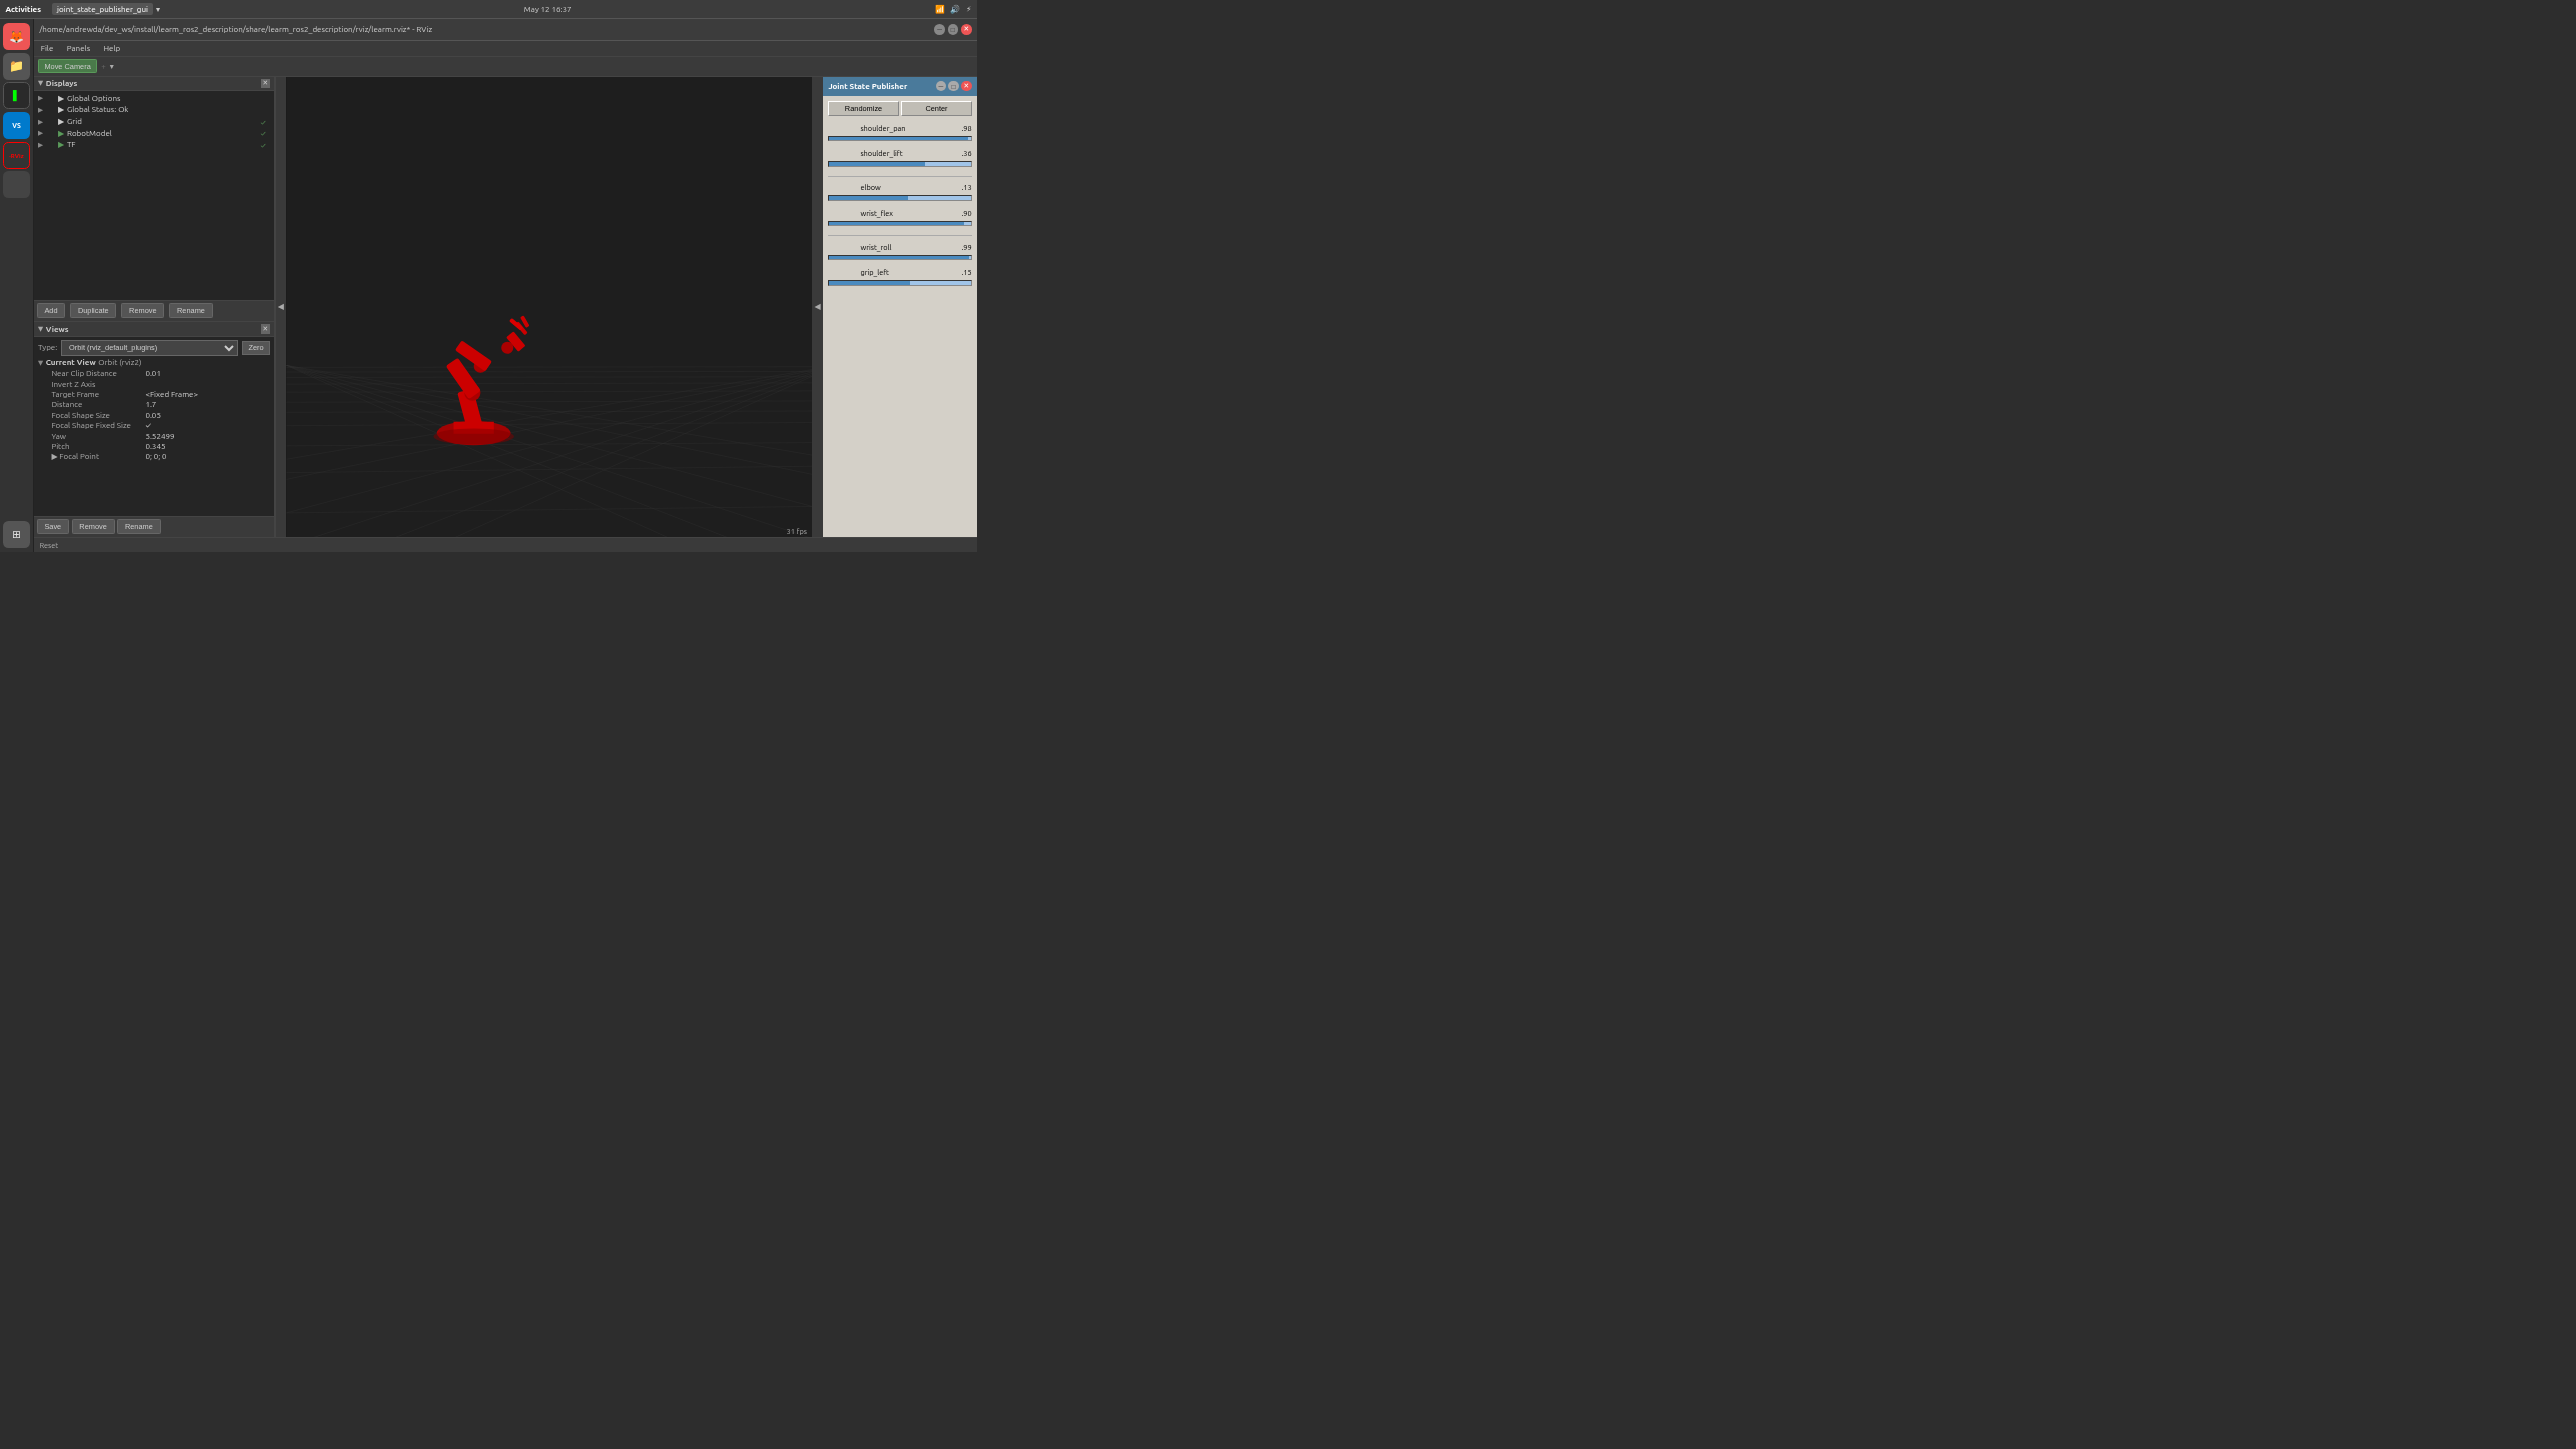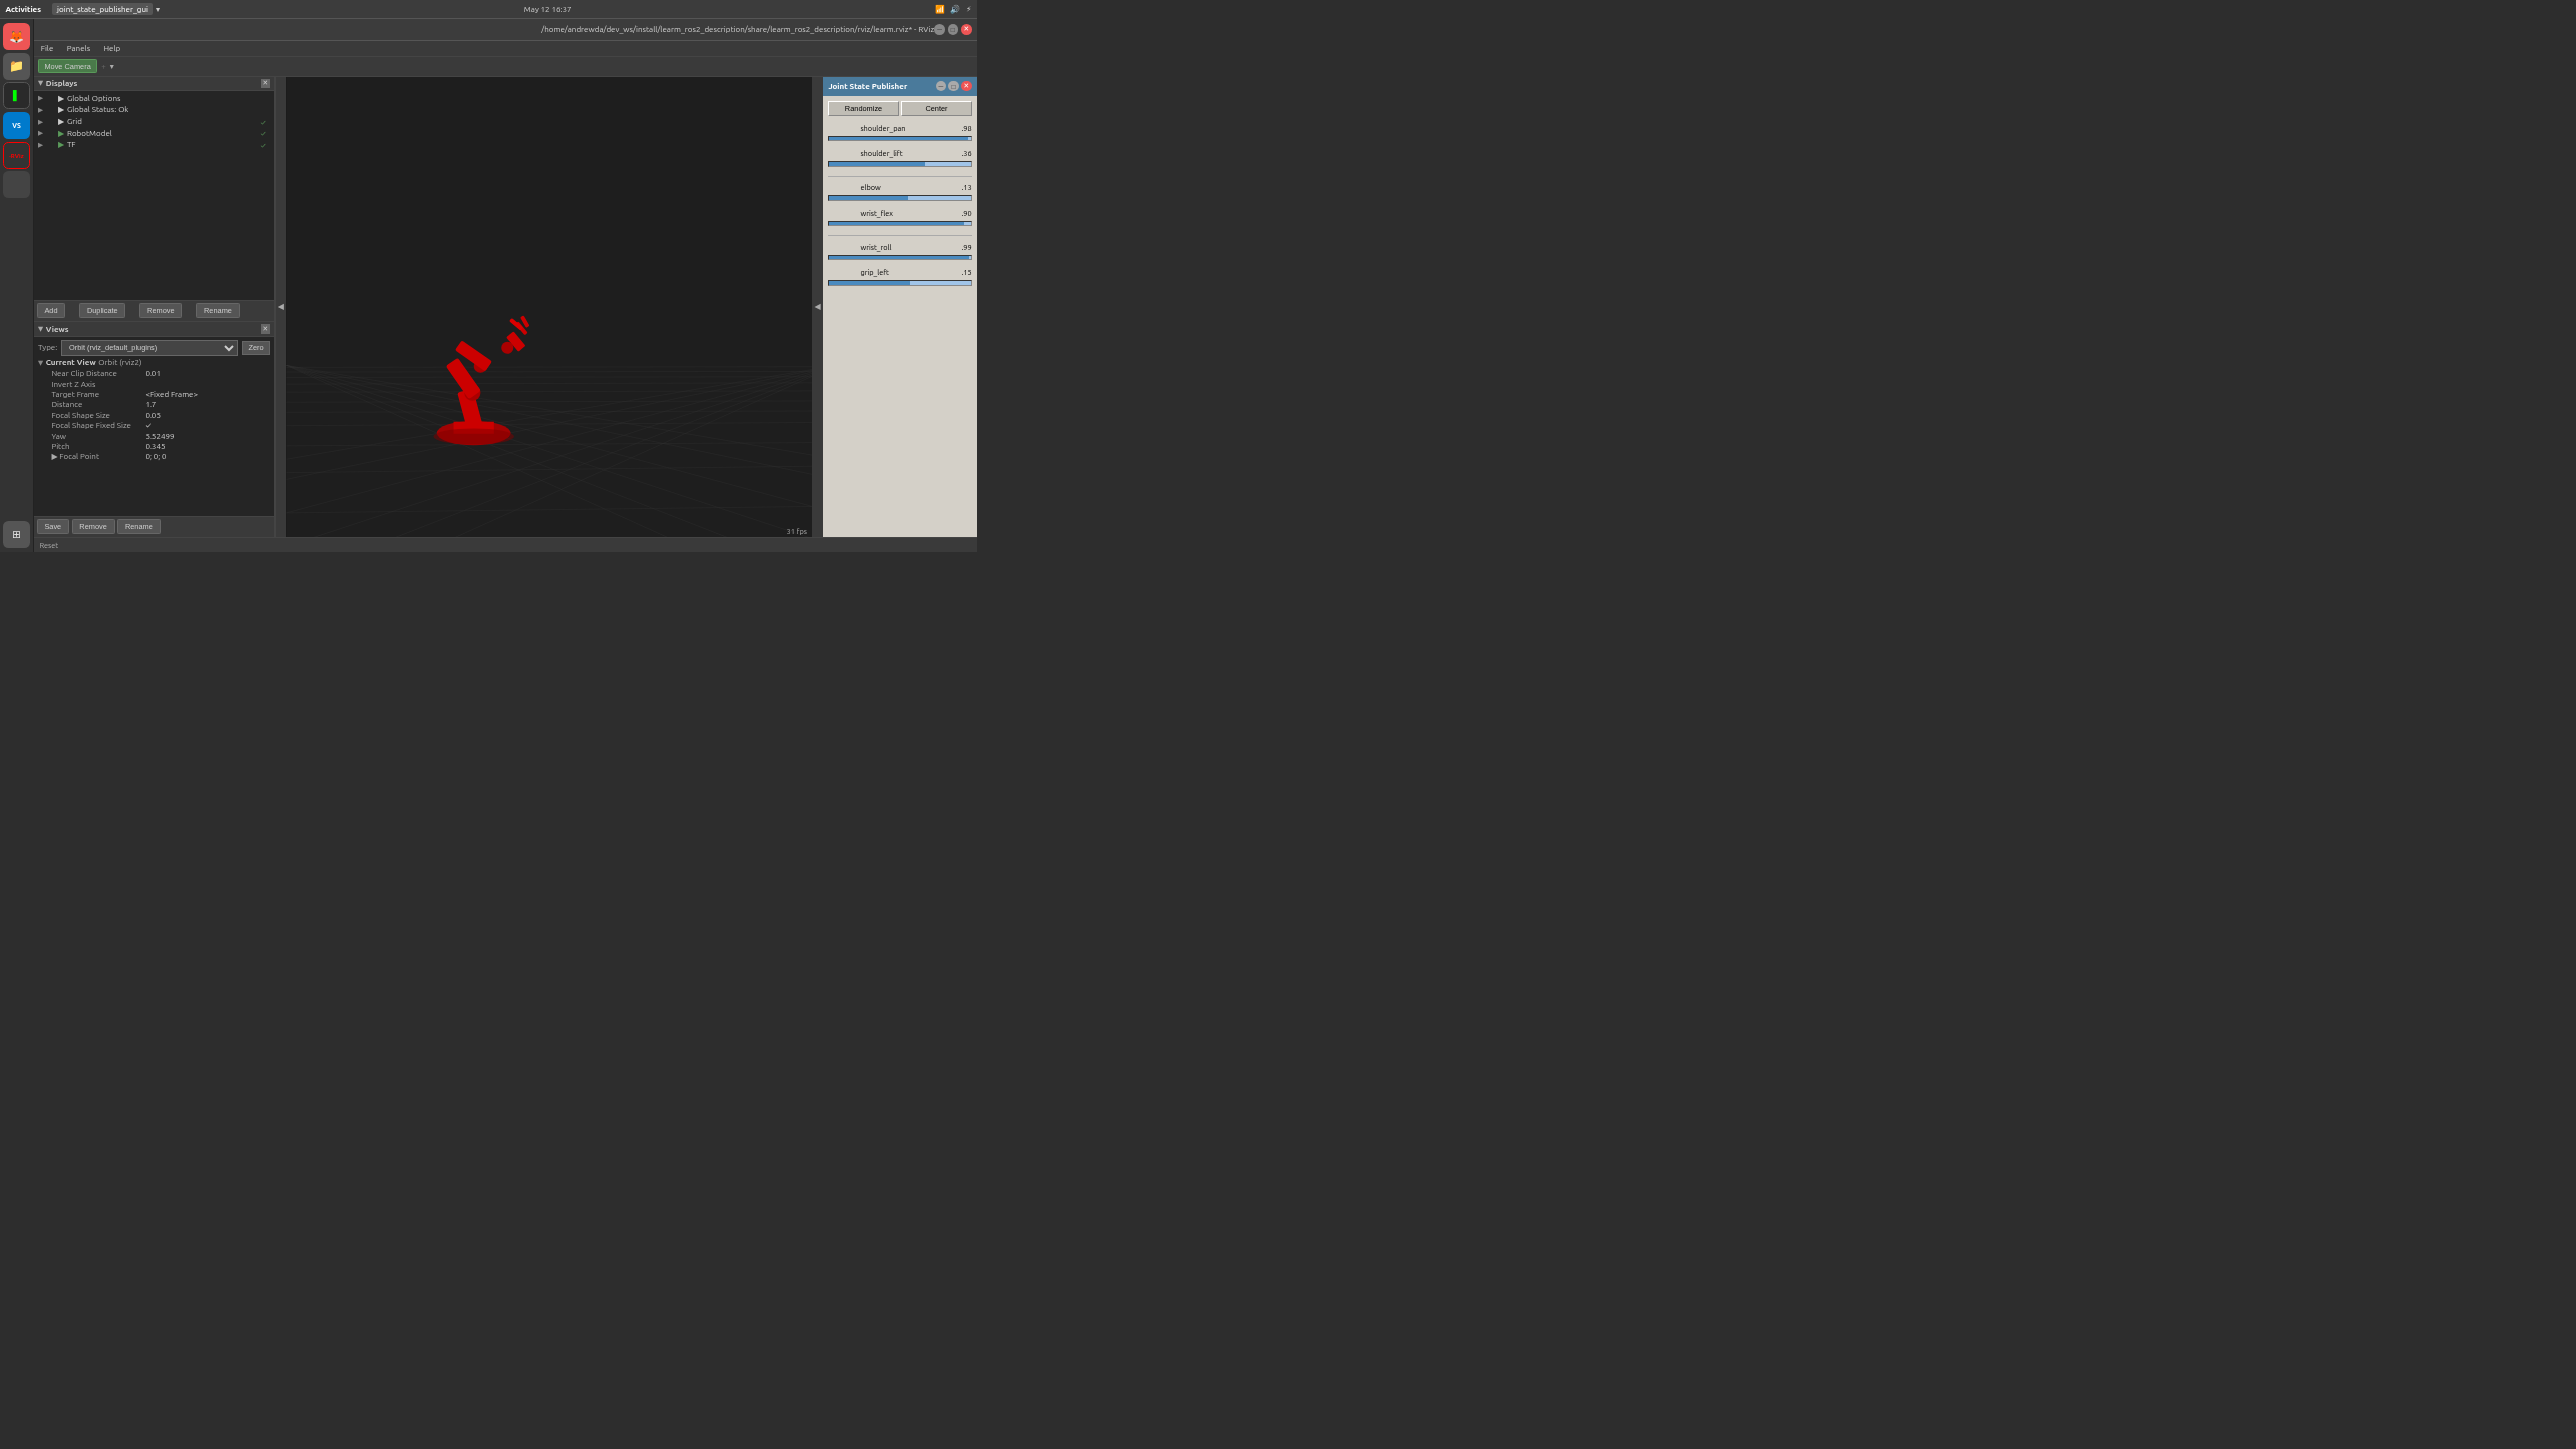--- a/index.html
+++ b/index.html
@@ -80,21 +80,21 @@
       height: 21.5px;
       background: #3c3c3c;
       display: flex;
       align-items: center;
       padding: 0 5.4px;
       border-bottom: 0.7px solid #555;
       flex-shrink: 0;
     }
     #rviz-titlebar .title {
       flex: 1;
-      text-align: right;
+      text-align: left;
       font-size: 8px;
       color: #ccc;
     }
     #rviz-titlebar .win-btns {
       display: flex;
       gap: 2.7px;
     }
     .win-btn {
       width: 10.7px; height: 10.7px;
       border-radius: 50%;
@@ -222,21 +222,21 @@
     .display-item .check { color: #5a9a5a; font-size: 7.4px; width: 9.4px; }
     .display-item .name { flex: 1; }
     .display-item .indent1 { margin-left: 9.4px; }
 
     #displays-buttons {
       height: 21.5px;
       background: #3a3a3a;
       display: flex;
       align-items: center;
       padding: 0 2.7px;
-      gap: 14px;
+      gap: 5px;
       border-top: 0.7px solid #444;
       flex-shrink: 0;
     }
     .panel-btn {
       background: #555;
       border: 0.7px solid #666;
       color: #ccc;
       padding: 2px 6.7px;
       font-size: 7.4px;
       cursor: pointer;

